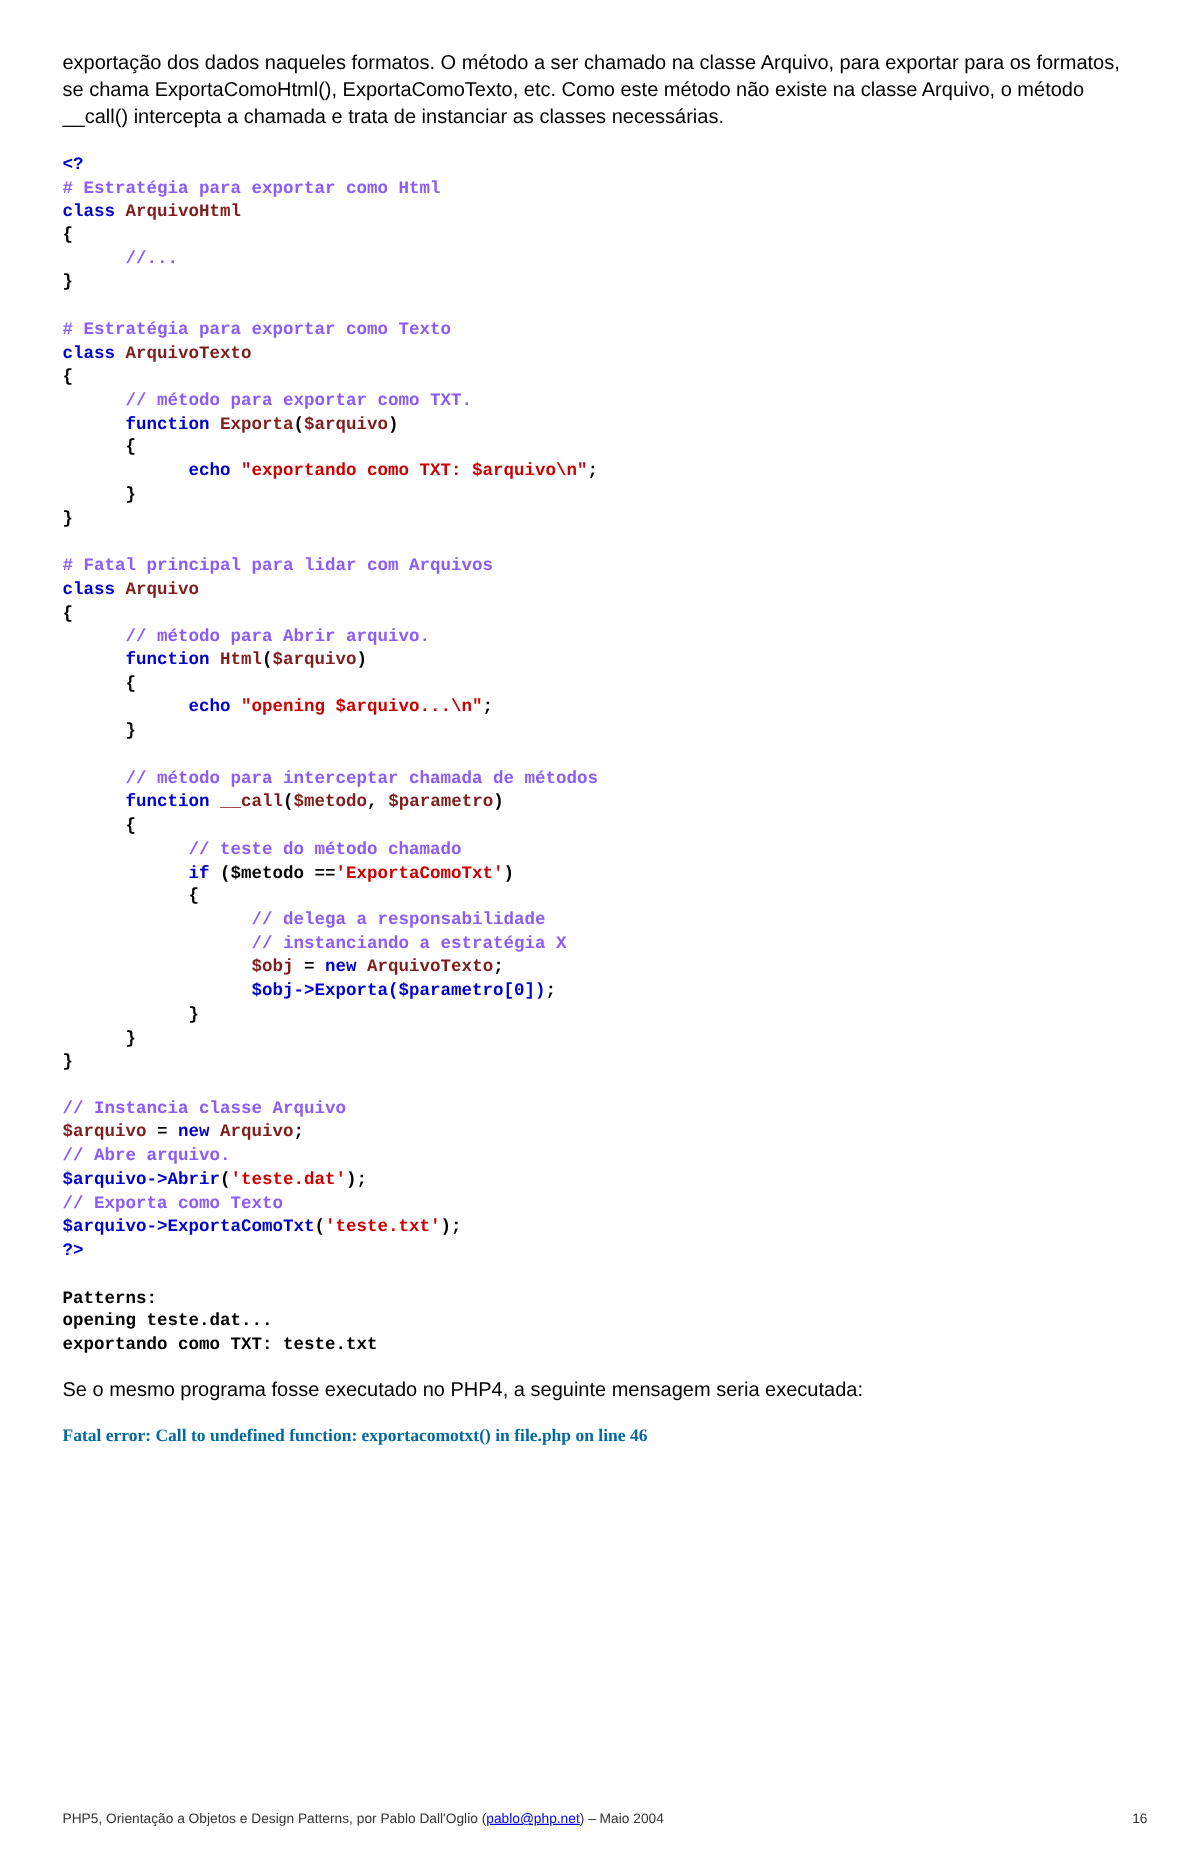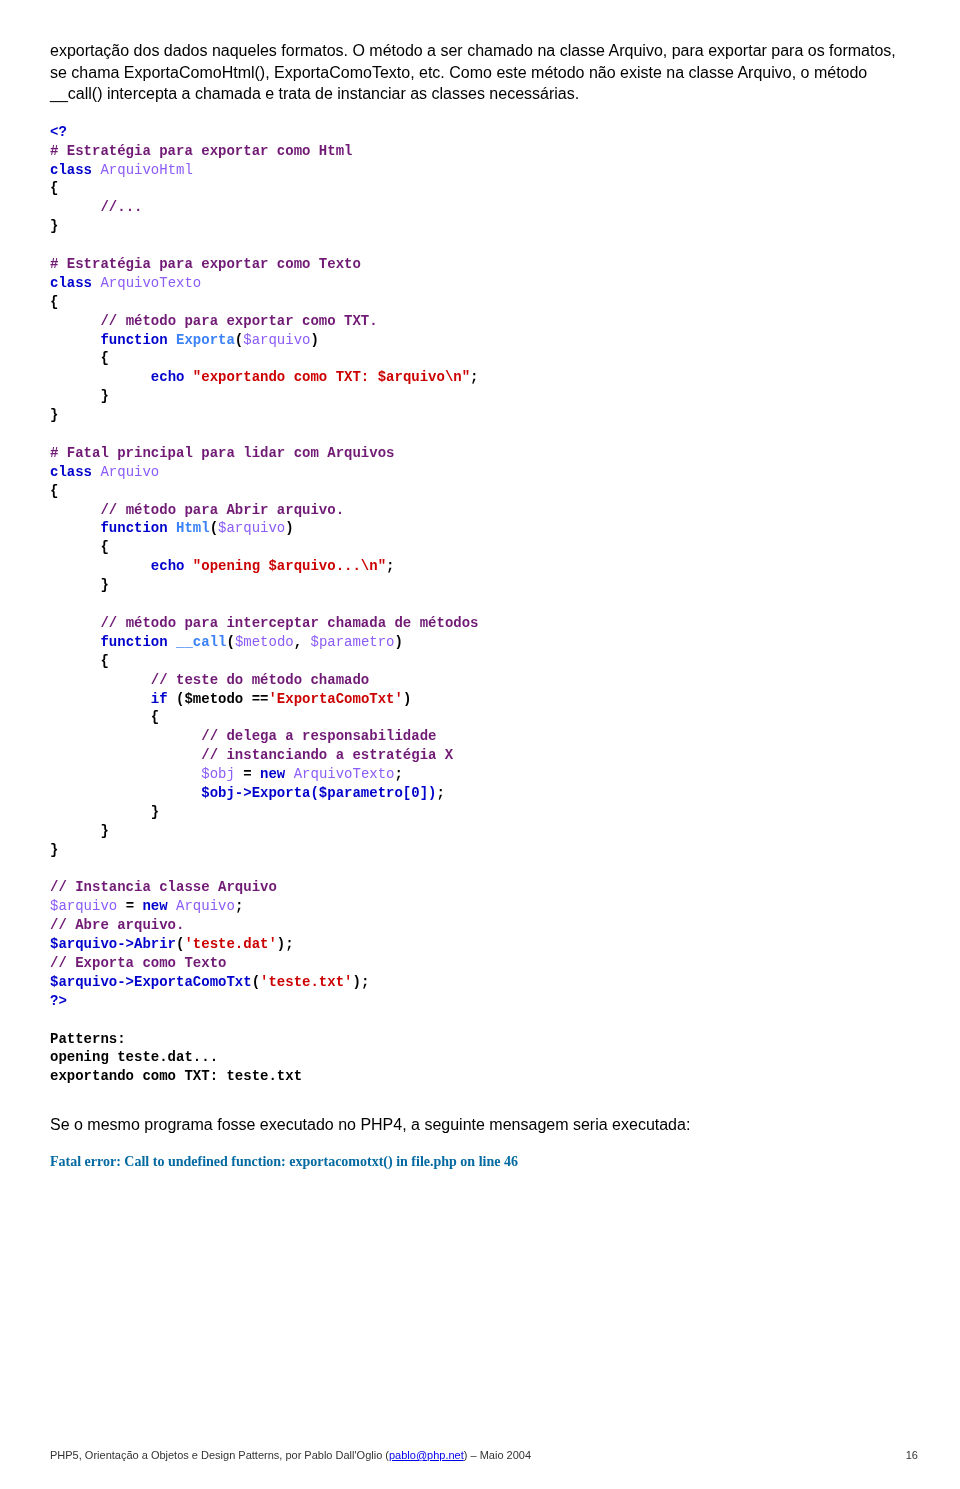--- a/index.html
+++ b/index.html
@@ -19,24 +19,24 @@
     margin-bottom: 18px;
   }
   .code {
     font-family: "Courier New", Courier, monospace;
     font-size: 14px;
     line-height: 1.35;
     white-space: pre;
     color: #000;
   }
   .code .kw { color: #0000cc; font-weight: bold; }
-  .code .fn { color: #3b82f6; font-weight: bold; }
-  .code .cm { color: #701a75; font-weight: bold; }
+  .code .fn { color: #7f1d1d; font-weight: bold; }
+  .code .cm { color: #8b5cf6; font-weight: bold; }
   .code .mt { color: #0000cc; font-weight: bold; }
-  .code .nm { color: #8b5cf6; font-weight: normal; text-align: right; }
+  .code .nm { color: #7f1d1d; font-weight: bold; text-align: right; }
   .code .st { color: #cc0000; font-weight: bold; }
   .code .tag { color: #0000cc; font-weight: bold; }
   .code .plain { color:#000; font-weight: bold; }
   .footer {
     position: absolute;
     bottom: 28px;
     left: 50px;
     right: 42px;
     font-size: 11px;
     color: #333;
@@ -104,20 +104,20 @@
 <span class="mt">$arquivo-&gt;Abrir</span><span class="plain">(</span><span class="st">'teste.dat'</span><span class="plain">)</span><span class="plain">;</span>
 <span class="cm">// Exporta como Texto</span>
 <span class="mt">$arquivo-&gt;ExportaComoTxt</span><span class="plain">(</span><span class="st">'teste.txt'</span><span class="plain">)</span><span class="plain">;</span>
 <span class="tag">?&gt;</span>
 
 <span class="plain">Patterns:</span>
 <span class="plain">opening teste.dat...</span>
 <span class="plain">exportando como TXT: teste.txt</span>
 </div>
 
-<div class="prose" style="margin-top:28px;">Se o mesmo programa fosse executado no PHP4, a seguinte mensagem seria executada:</div>
+<div class="prose" style="margin-top:16px;">Se o mesmo programa fosse executado no PHP4, a seguinte mensagem seria executada:</div>
 
 <div class="fatal">Fatal error: Call to undefined function: exportacomotxt() in file.php on line 46</div>
 
 <div class="footer">
   <span>PHP5, Orientação a Objetos e Design Patterns, por Pablo Dall'Oglio (</span><a href="#">pablo@php.net</a><span>) – Maio 2004</span>
   <span class="page-num">16</span>
 </div>
 
 </body></html>

